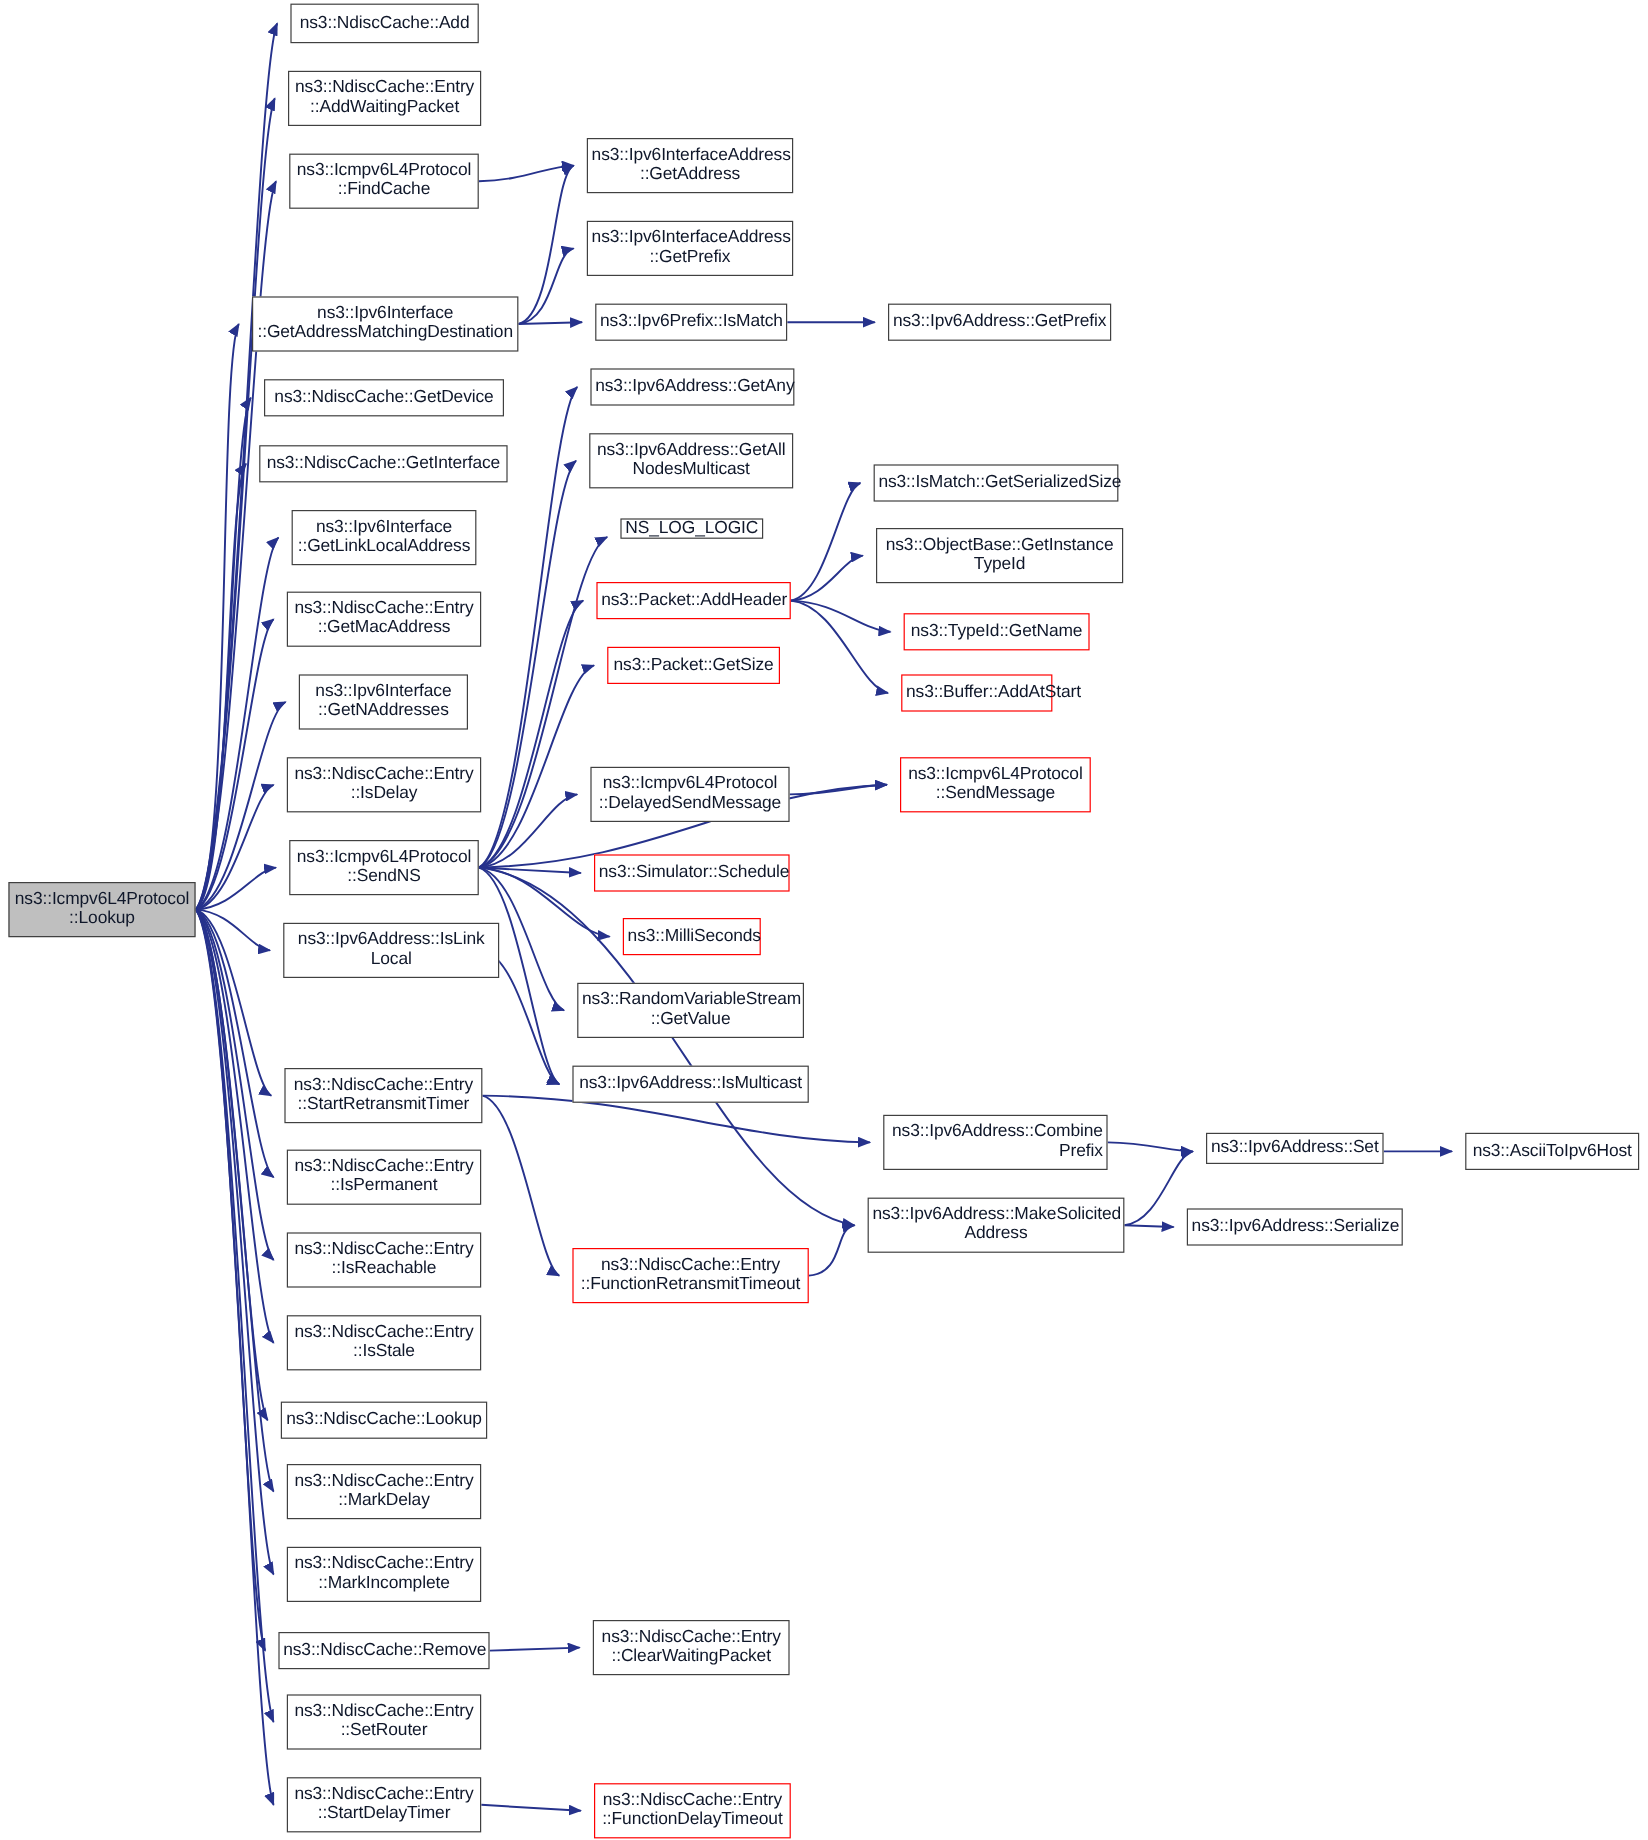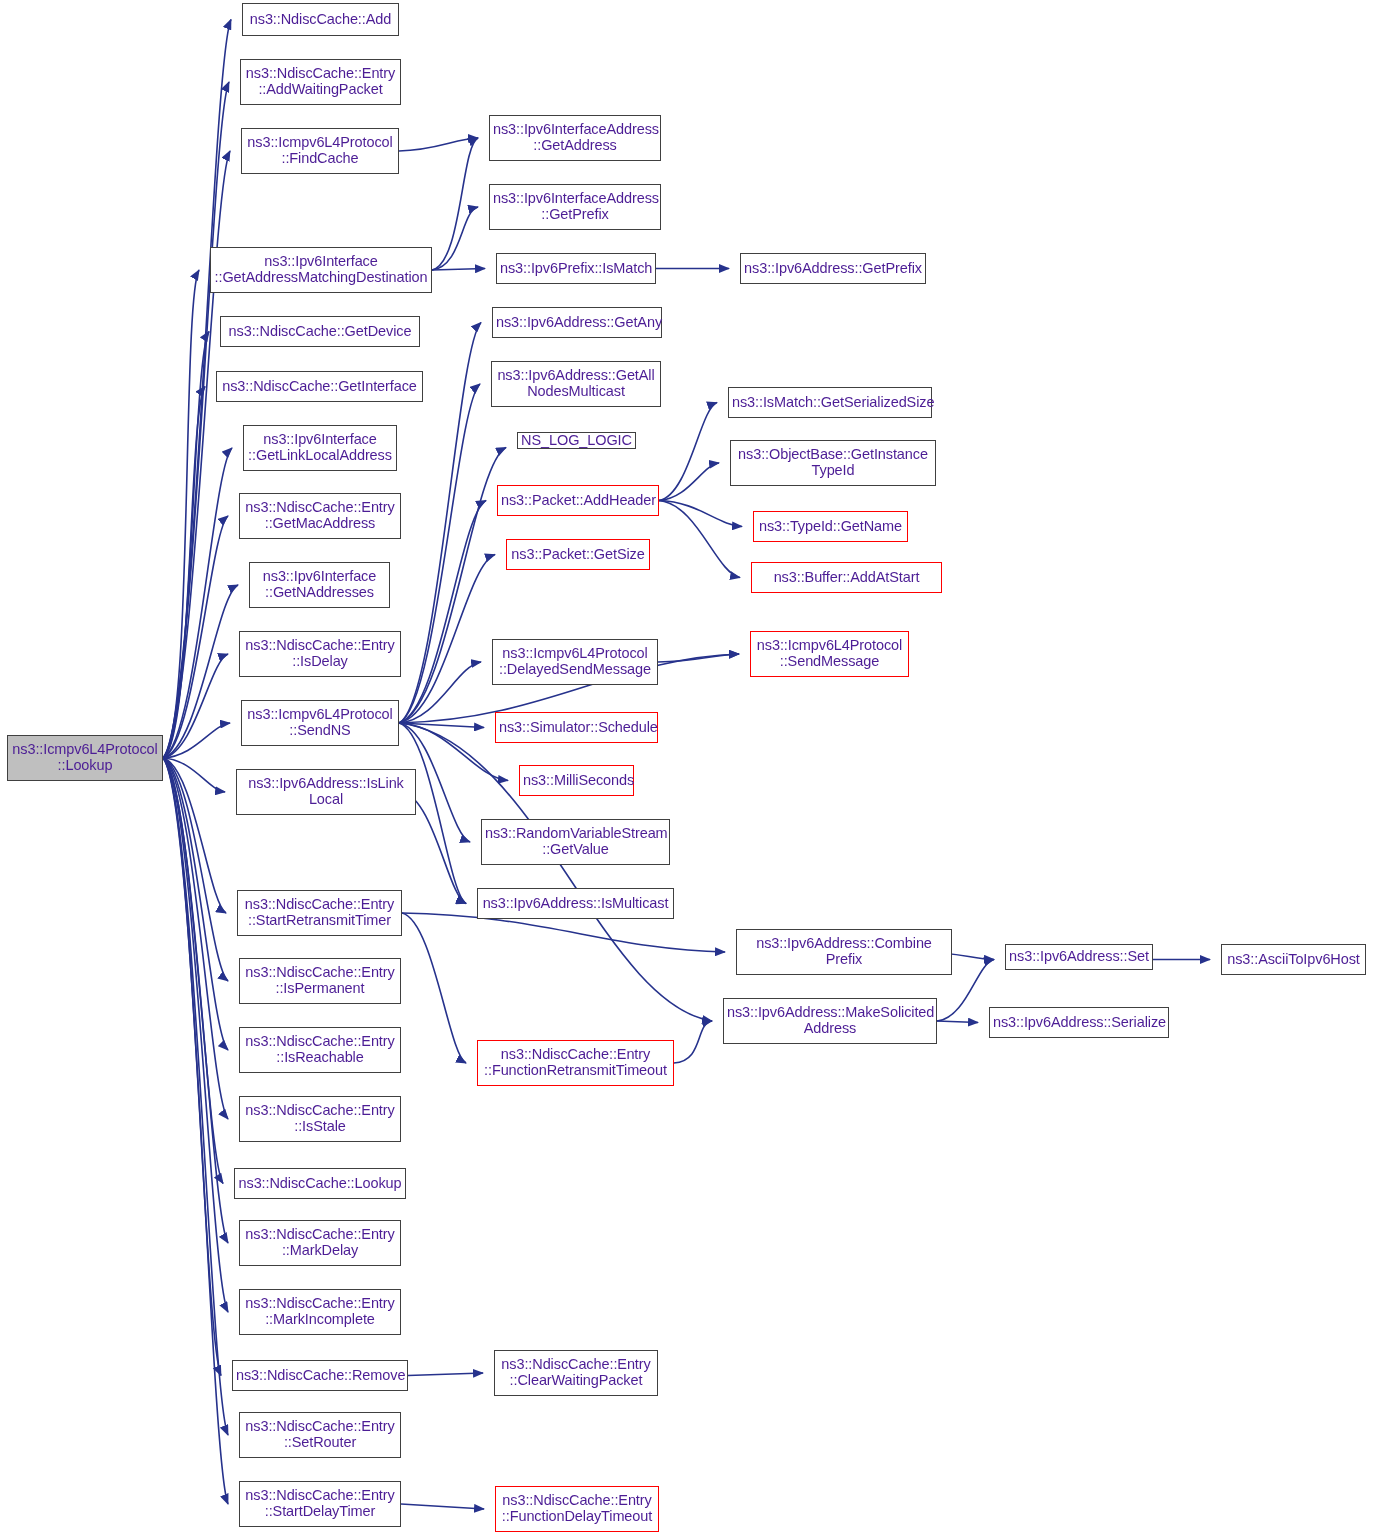--- a/index.html
+++ b/index.html
@@ -1,21 +1,21 @@
 <!DOCTYPE html>
 <html><head>
 <meta charset="utf-8">
 <style>
   html,body{margin:0;padding:0;background:#ffffff;}
   body{font-family:"Liberation Sans","DejaVu Sans",sans-serif;}
   #canvas{position:relative;width:1373px;height:1533px;background:#fff;overflow:hidden;}
   svg#edges{position:absolute;left:0;top:0;width:1373px;height:1533px;pointer-events:none;}
   .node{position:absolute;box-sizing:border-box;display:flex;align-items:center;justify-content:center;
         text-align:center;line-height:1.08;background:#ffffff;border:1px solid #404040;
-        font-size:14.5px;color:#4c1d95;letter-spacing:-0.1px;padding:1px 3px;}
+        font-size:14.5px;color:#0f172a;letter-spacing:-0.1px;padding:1px 3px;}
   .node.red{border-color:#ff0000;}
   .node.root{background:#bfbfbf;border-color:#404040;}
   .node span{display:block;width:100%;white-space:pre-line;}
 </style>
 </head>
 <body>
 
 <div id="canvas">
   <svg id="edges" viewBox="0 0 1373 1533">
     <defs>
@@ -201,21 +201,21 @@
       <div class="node" style="left: 728px; top: 387px; width: 204px; height: 31px;">
         <span>ns3::IsMatch::GetSerializedSize</span>
       </div>
       <div class="node" style="left: 730px; top: 440px; width: 206px; height: 46px;">
         <span>ns3::ObjectBase::GetInstance
 TypeId</span>
       </div>
       <div class="node red" style="left: 753px; top: 511px; width: 155px; height: 31px;">
         <span>ns3::TypeId::GetName</span>
       </div>
-      <div class="node red" style="left: 751px; top: 562px; width: 191px; height: 31px;">
+      <div class="node red" style="left: 751px; top: 562px; width: 126px; height: 31px;">
         <span>ns3::Buffer::AddAtStart</span>
       </div>
       <div class="node" style="left: 492px; top: 639px; width: 166px; height: 46px;">
         <span>ns3::Icmpv6L4Protocol
 ::DelayedSendMessage</span>
       </div>
       <div class="node red" style="left: 750px; top: 631px; width: 159px; height: 46px;">
         <span>ns3::Icmpv6L4Protocol
 ::SendMessage</span>
       </div>
@@ -225,21 +225,21 @@
       <div class="node red" style="left: 519px; top: 765px; width: 115px; height: 31px;">
         <span>ns3::MilliSeconds</span>
       </div>
       <div class="node" style="left: 481px; top: 819px; width: 189px; height: 46px;">
         <span>ns3::RandomVariableStream
 ::GetValue</span>
       </div>
       <div class="node" style="left: 477px; top: 888px; width: 197px; height: 31px;">
         <span>ns3::Ipv6Address::IsMulticast</span>
       </div>
-      <div class="node" style="left: 736px; top: 929px; width: 216px; height: 46px;">
+      <div class="node" style="left: 736px; top: 929px; width: 187px; height: 46px; text-align: right;">
         <span>ns3::Ipv6Address::Combine
 Prefix</span>
       </div>
       <div class="node" style="left: 723px; top: 998px; width: 214px; height: 46px;">
         <span>ns3::Ipv6Address::MakeSolicited
 Address</span>
       </div>
       <div class="node red" style="left: 477px; top: 1040px; width: 197px; height: 46px;">
         <span>ns3::NdiscCache::Entry
 ::FunctionRetransmitTimeout</span>

